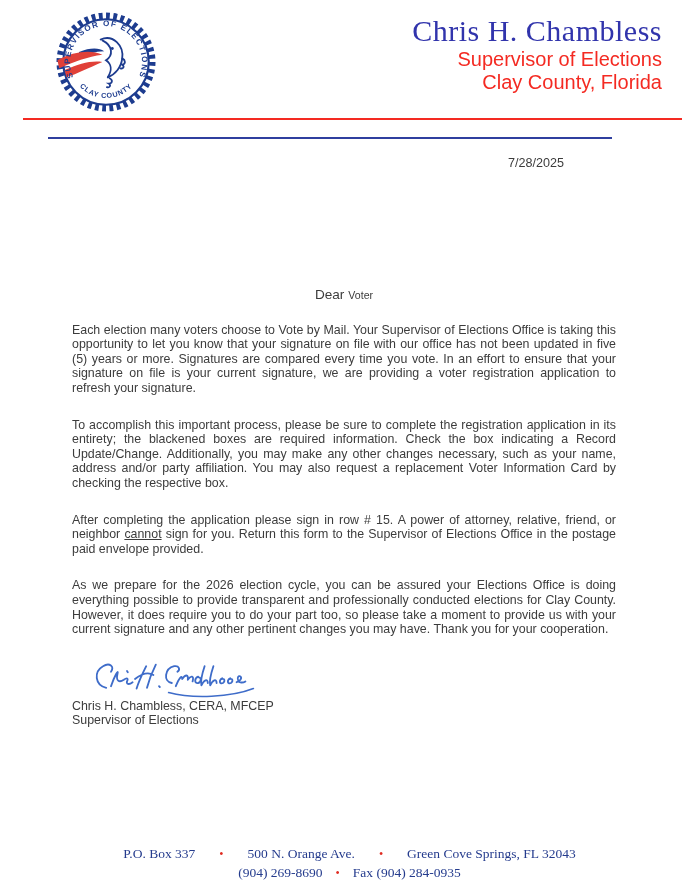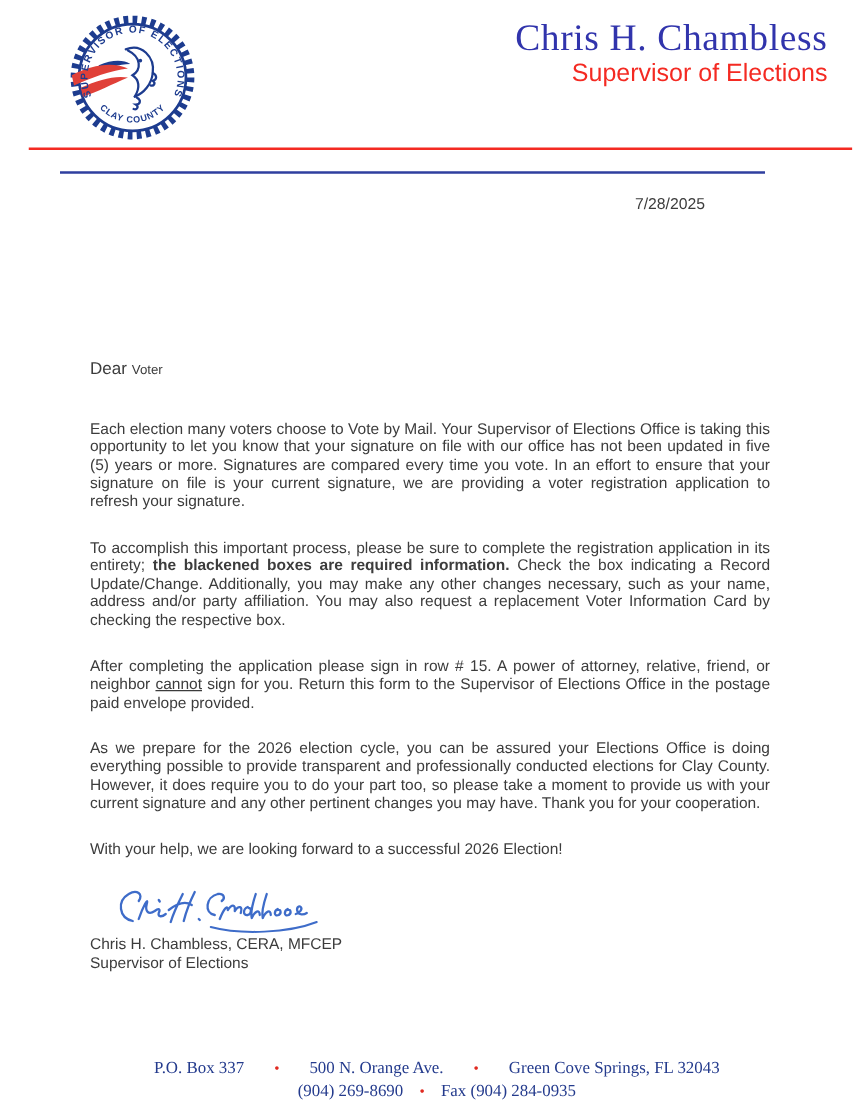--- a/index.html
+++ b/index.html
@@ -19,25 +19,25 @@
 
   .rule-red  { position:absolute; left:23px; right:0; top:118px; height:2px; background:var(--brand-red); }
   .rule-blue { position:absolute; left:48px; width:564px; top:137px; height:2px; background:var(--rule-blue); }
 
   .date { position:absolute; top:156px; right:118px; font-size:12.6px; color:var(--body-text); }
 
   
   .letter-body { position:absolute; left:72px; right:66px; top:288px; color:var(--body-text);
                  font-size:12.4px; line-height:14.6px; }
   .letter-body p { margin:0 0 22px 0; text-align:justify; }
-  .letter-body p.salutation { margin-bottom:32px; text-align:left; }
+  .letter-body p.salutation { margin-bottom:20px; text-align:center; }
   .salutation .dear { font-size:13.6px; margin-right:4px; }
   .salutation .recipient { font-size:10.6px; }
   .u { text-decoration:underline; }
-  strong { font-weight:bold; }
+  strong { font-weight:normal; }
   p.p5, p.regards { text-align:left; }
   p.regards { margin-bottom:10px; }
 
   .signature { display:block; width:210px; height:40px; margin:0 0 0 2px; overflow:visible; }
   .signer-name, .signer-title { font-size:12.4px; line-height:14.6px; color:var(--body-text); }
 
   
   .letter-footer { position:absolute; left:0; right:0; top:845px; text-align:center;
                    font-family:"Liberation Serif", serif; color:var(--footer-navy); font-size:13.5px;padding-left:17px; }
   .f-line { line-height:17.5px; }
@@ -77,39 +77,39 @@
       <textPath href="#arcTop" startOffset="50%" text-anchor="middle">SUPERVISOR OF ELECTIONS</textPath>
     </text>
     <text font-size="8" letter-spacing="0.8">
       <textPath href="#arcBottom" startOffset="50%" text-anchor="middle">· CLAY COUNTY ·</textPath>
     </text>
   </svg>
 
   <div class="head-text">
     <div class="head-name">Chris H. Chambless</div>
     <div class="head-sub">Supervisor of Elections</div>
+    <div class="head-sub">Clay County, Florida</div>
   </div>
 
   <div class="rule-red"></div>
   <div class="rule-blue"></div>
 
   <div class="date">7/28/2025</div>
 
   <main class="letter-body">
     <p class="salutation"><span class="dear">Dear</span><span class="recipient">Voter</span></p>
 
     <p>Each election many voters choose to Vote by Mail. Your Supervisor of Elections Office is taking this opportunity to let you know that your signature on file with our office has not been updated in five (5) years or more.  Signatures are compared every time you vote.  In an effort to ensure that your signature on file is your current signature, we are providing a voter registration application to refresh your signature.</p>
 
     <p><span>To accomplish this important process, please be sure to complete the registration application in its entirety; </span><strong>the blackened boxes are required information.</strong><span>  Check the box indicating a Record Update/Change.  Additionally, you may make any other changes necessary, such as your name, address and/or party affiliation. You may also request a replacement Voter Information Card by checking the respective box.</span></p>
 
     <p><span>After completing the application please sign in row # 15.  A power of attorney, relative, friend, or neighbor </span><span class="u">cannot</span><span> sign for you. Return this form to the Supervisor of Elections Office in the postage paid envelope provided.</span></p>
 
     <p>As we prepare for the 2026 election cycle, you can be assured your Elections Office is doing everything possible to provide transparent and professionally conducted elections for Clay County.  However, it does require you to do your part too, so please take a moment to provide us with your current signature and any other pertinent changes you may have. Thank you for your cooperation.</p>
 
-    <p class="p5">With your help, we are looking forward to a successful 2026 Election!</p>
 
 
     <svg class="signature" viewBox="0 0 230 50" xmlns="http://www.w3.org/2000/svg" aria-hidden="true">
       <g fill="none" stroke="#3E6CC9" stroke-width="2.3" stroke-linecap="round" stroke-linejoin="round">
         <path d="M 24 36 C 10 33 8 16 20 9 C 28 4 35 9 30 16"></path>
         <path d="M 30 34 C 34 22 40 11 38 19 C 36 27 40 30 46 26 C 50 23 52 24 50 28 C 49 31 52 33 57 29"></path>
         <path d="M 50 15 l 1 1.5"></path>
         <path d="M 74 9 C 68 21 64 30 62 37 M 60 25 C 69 18 77 16 83 20 M 86 7 C 80 19 77 28 75 36"></path>
         <path d="M 90 34 l 1 1"></path>
         <path d="M 106 30 C 95 28 97 12 109 9 C 115 8 117 13 113 16"></path>

